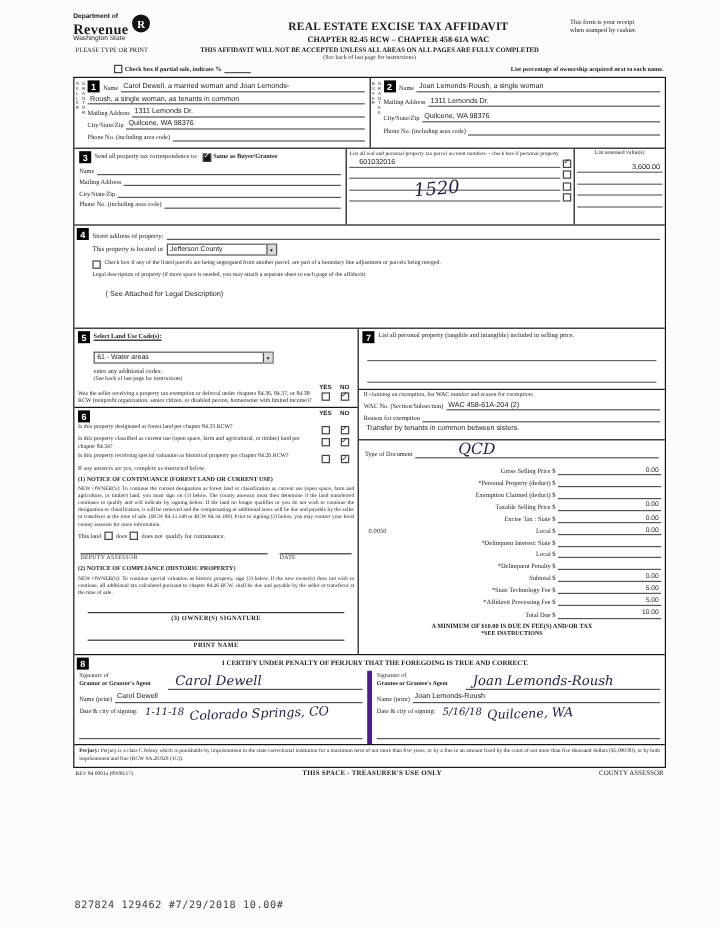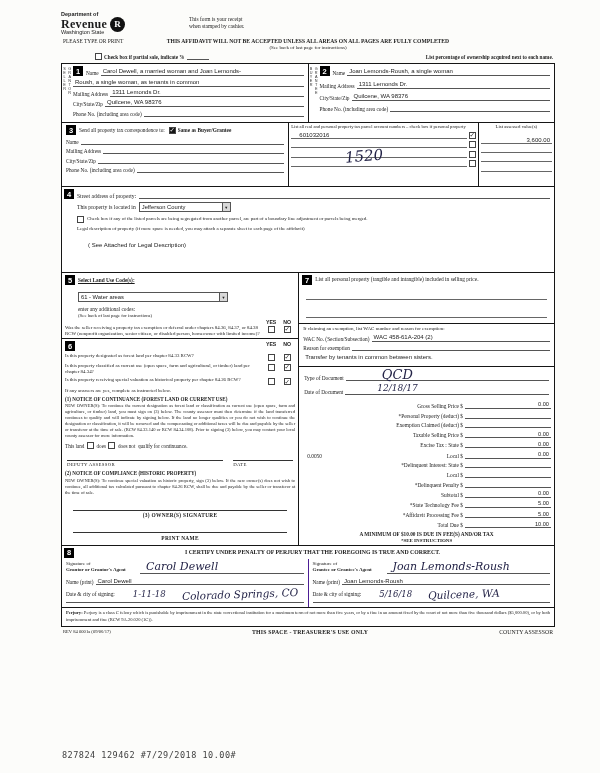--- a/index.html
+++ b/index.html
@@ -3,21 +3,21 @@
 <meta charset="utf-8">
 <style>
   *{box-sizing:border-box;margin:0;padding:0}
   html,body{width:600px;height:773px}
   body{position:relative;background:#fcfcfa;font-family:"Liberation Serif",serif;color:#1b1b1b;overflow:hidden}
   .sheet{position:absolute;left:61px;top:12px;width:494px}
   .r{display:flex}
   .b{font-weight:bold}
   
   .hdr{display:flex;align-items:flex-start}
-  .logo{display:flex;align-items:center;gap:3px;width:128px}
+  .logo{display:flex;align-items:flex-start;gap:3px;width:128px}
   .logo-txt{line-height:1.05}
   .logo-dept{font-size:5.5px;font-weight:bold;font-family:"Liberation Sans",sans-serif}
   .logo-rev{font-size:12px;font-weight:bold;letter-spacing:.3px}
   .logo-state{font-size:5.5px;font-family:"Liberation Sans",sans-serif}
   .logo-mark{width:15px;height:15px;border-radius:50%;background:#111;color:#fff;display:flex;align-items:center;justify-content:center;font-size:9px;font-weight:bold}
   .titleblk{flex:1;text-align:center;padding-top:6px}
   .title{font-size:9.5px;font-weight:bold;letter-spacing:.2px}
   .chapter{font-size:6.8px;font-weight:bold;margin-top:2px}
   .receipt{width:80px;font-size:5.4px;padding-top:4px;line-height:1.3}
   .preamble{position:relative;margin-top:2px}
@@ -106,26 +106,26 @@
   .msp{flex:1}
   .mlbl{text-align:right;flex:none}
   .mval{width:86px;flex:none;border-bottom:.8px solid #555;text-align:right;font-family:"Liberation Sans",sans-serif;font-size:5.6px;padding-right:2px;margin-left:2px;min-height:7px;line-height:1.15}
   .minnote{text-align:center;font-weight:bold;font-size:5.3px;margin-top:3px}
   .minnote2{text-align:center;font-weight:bold;font-size:5px;margin-top:1px}
   
   .certhead{display:flex;padding:2px 3px 0 2px;align-items:flex-start}
   .cert-stmt{flex:1;text-align:center;font-size:5.8px;font-weight:bold;padding-top:1.5px}
   .siggrid{display:flex;margin-top:1px}
   .sigcell{flex:1;padding:2px 4px 4px 4px}
-  .sigcell + .sigcell{border-left:1px solid #4c1d95}
+  .sigcell + .sigcell{border-left:4px solid #4c1d95}
   .sigrow{display:flex;align-items:flex-end}
   .siglbls{font-size:5px;line-height:1.35;flex:none;width:74px}
   .sigline{flex:1;border-bottom:.8px solid #555;font-size:11px;line-height:1;padding:0 0 1px 6px;white-space:nowrap}
   .nprow{display:flex;align-items:flex-end;margin-top:3.5px}
-  .dcrow{display:flex;align-items:center;margin-top:3.5px;gap:16px;border-bottom:.8px solid #555;padding-bottom:3px}
+  .dcrow{display:flex;align-items:flex-start;margin-top:3.5px;gap:4px;border-bottom:.8px solid #555;padding-bottom:15px}
   .handdate{font-size:8.5px;line-height:1}
   .handcity{font-size:10.5px;line-height:1;transform:rotate(-2deg);white-space:nowrap}
   
   .perj{border-top:1px solid #161616;padding:2px 4px 3px 4px;font-size:4.55px;line-height:1.35;text-align:justify}
   .ftr{display:flex;align-items:center;margin-top:2px;padding:0 2px}
   .ftr-rev{font-size:4.6px;width:120px}
   .ftr-treas{flex:1;text-align:center;font-size:5.8px;font-weight:bold;letter-spacing:.2px}
   .ftr-assessor{width:116px;text-align:right;font-size:5.8px}
   .stamp{position:absolute;left:62px;top:750px;font-family:"DejaVu Sans Mono",monospace;font-size:8.5px;letter-spacing:.5px;color:#3f3f3f}
 </style>
@@ -136,20 +136,24 @@
 
   <div class="hdr">
     <div class="logo">
       <div class="logo-txt">
         <div class="logo-dept">Department of</div>
         <div class="logo-rev">Revenue</div>
         <div class="logo-state">Washington State</div>
       </div>
       <div class="logo-mark">R</div>
     </div>
+    <div class="titleblk">
+      <div class="title">REAL ESTATE EXCISE TAX AFFIDAVIT</div>
+      <div class="chapter">CHAPTER 82.45 RCW – CHAPTER 458-61A WAC</div>
+    </div>
     <div class="receipt">
       <div>This form is your receipt</div>
       <div>when stamped by cashier.</div>
     </div>
   </div>
 
   <div class="preamble">
     <div class="ptp">PLEASE TYPE OR PRINT</div>
     <div class="warn">THIS AFFIDAVIT WILL NOT BE ACCEPTED UNLESS ALL AREAS ON ALL PAGES ARE FULLY COMPLETED</div>
     <div class="seeback">(See back of last page for instructions)</div>
@@ -422,24 +426,20 @@
           <div class="frow">
             <span class="fval" style="border-bottom:none">Transfer by tenants in common between sisters.</span>
           </div>
         </div>
 
         <div class="docblk">
           <div class="docrow">
             <span class="flbl">Type of Document</span>
             <span class="fval"><span class="hand hand-qcd">QCD</span></span>
           </div>
-          <div class="docrow">
-            <span class="flbl">Date of Document</span>
-            <span class="fval"><span class="hand hand-date">12/18/17</span></span>
-          </div>
         </div>
 
         <div style="margin-top:2px">
           <div class="mrow">
             <span class="msp"></span>
               <span class="mlbl">Gross Selling Price  $</span>
               <span class="mval">0.00</span>
           </div>
           <div class="mrow">
             <span class="msp"></span>

